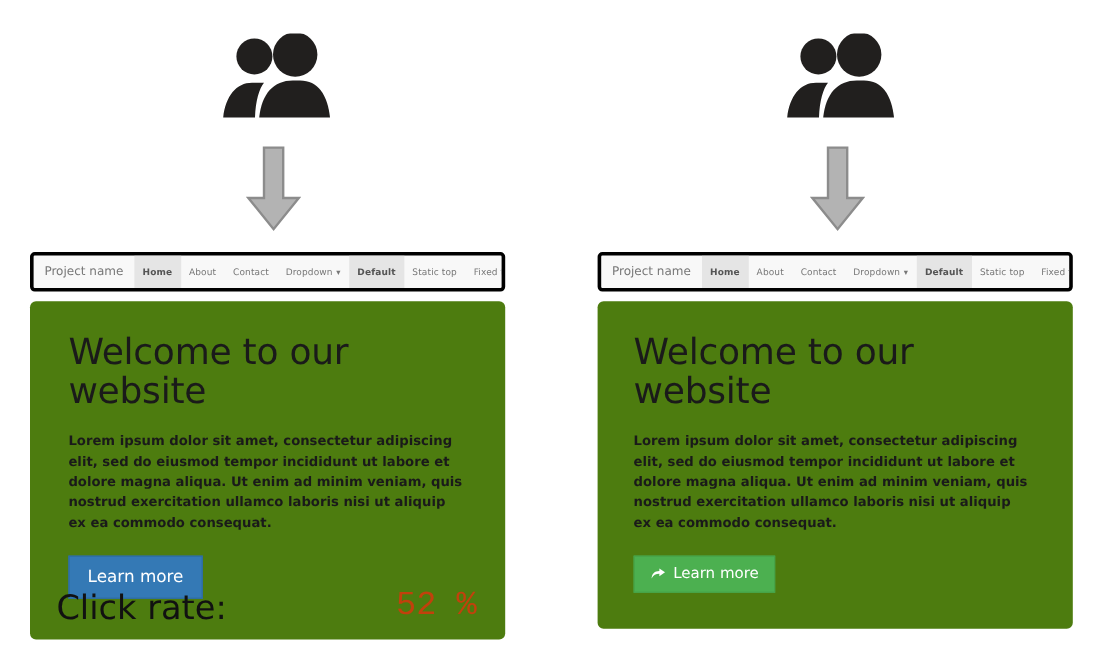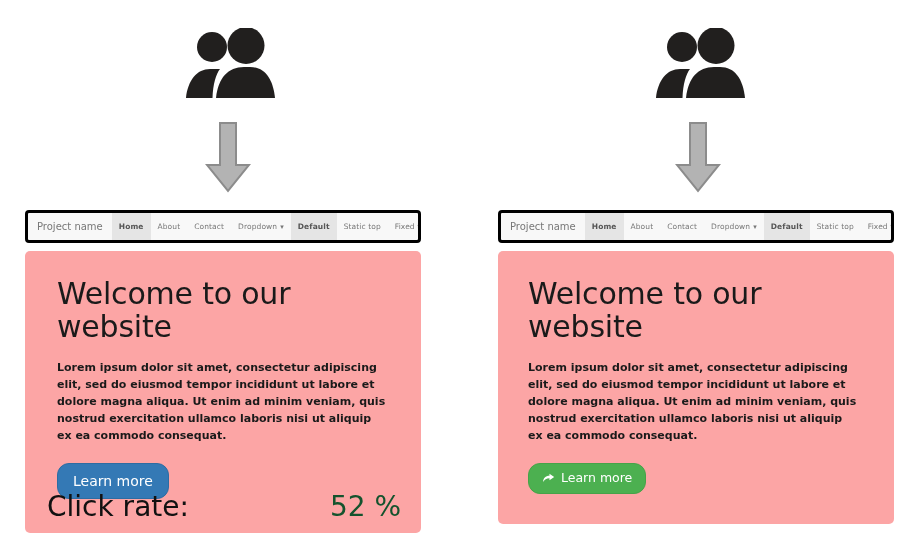--- a/index.html
+++ b/index.html
@@ -88,21 +88,21 @@
   }
   .nav-link.active {
     background: #e5e5e5;
     color: #555;
     font-weight: bold;
   }
   .caret-txt { margin-left: 3px; font-size: 7px; }
 
   .jumbotron {
     margin-top: 8px;
-    background: #fca5a5;
+    background: #4d7c0f;
     border-radius: 5px;
     padding: 26px 32px 34px 32px;
     box-sizing: border-box;
   }
   .panel-right .jumbotron { padding: 26px 30px 30px 30px; }
 
   .jumbo-title {
     font-size: 30px;
     font-weight: normal;
     color: #1a1a1a;
@@ -116,21 +116,21 @@
     color: #1a1a1a;
     margin: 0 0 19px 0;
     max-width: 330px;
     font-weight: bold;
   }
 
   .btn {
     display: inline-flex;
     align-items: center;
     gap: 6px;
-    border-radius: 12px;
+    border-radius: 0;
     font-size: 13px;
     color: #fff;
     padding: 8px 14px;
     line-height: 1;
     border: 1px solid transparent;
     box-sizing: border-box;
   }
   .btn-primary {
     background: #3479b5;
     border-color: #2d6ca2;
@@ -153,21 +153,21 @@
     font-size: 28px;
     color: #111;
     white-space: nowrap;
   }
   .pct {
     position: absolute;
     top: 490px;
     font-size: 28px;
     white-space: nowrap;
   }
-  .pct-left  { left: 322px; color: #14532d; }
+  .pct-left  { left: 322px; color: #c2410c; font-family: Liberation Mono, monospace; }
 </style>
 </head>
 <body>
 
 <div class="panel panel-left">
 
   <div class="users-icon">
     <svg viewBox="0 0 96 74" xmlns="http://www.w3.org/2000/svg">
       <circle cx="32" cy="19" r="15" fill="#211f1e"></circle>
       <circle cx="66" cy="17.5" r="18.5" fill="#211f1e"></circle>

